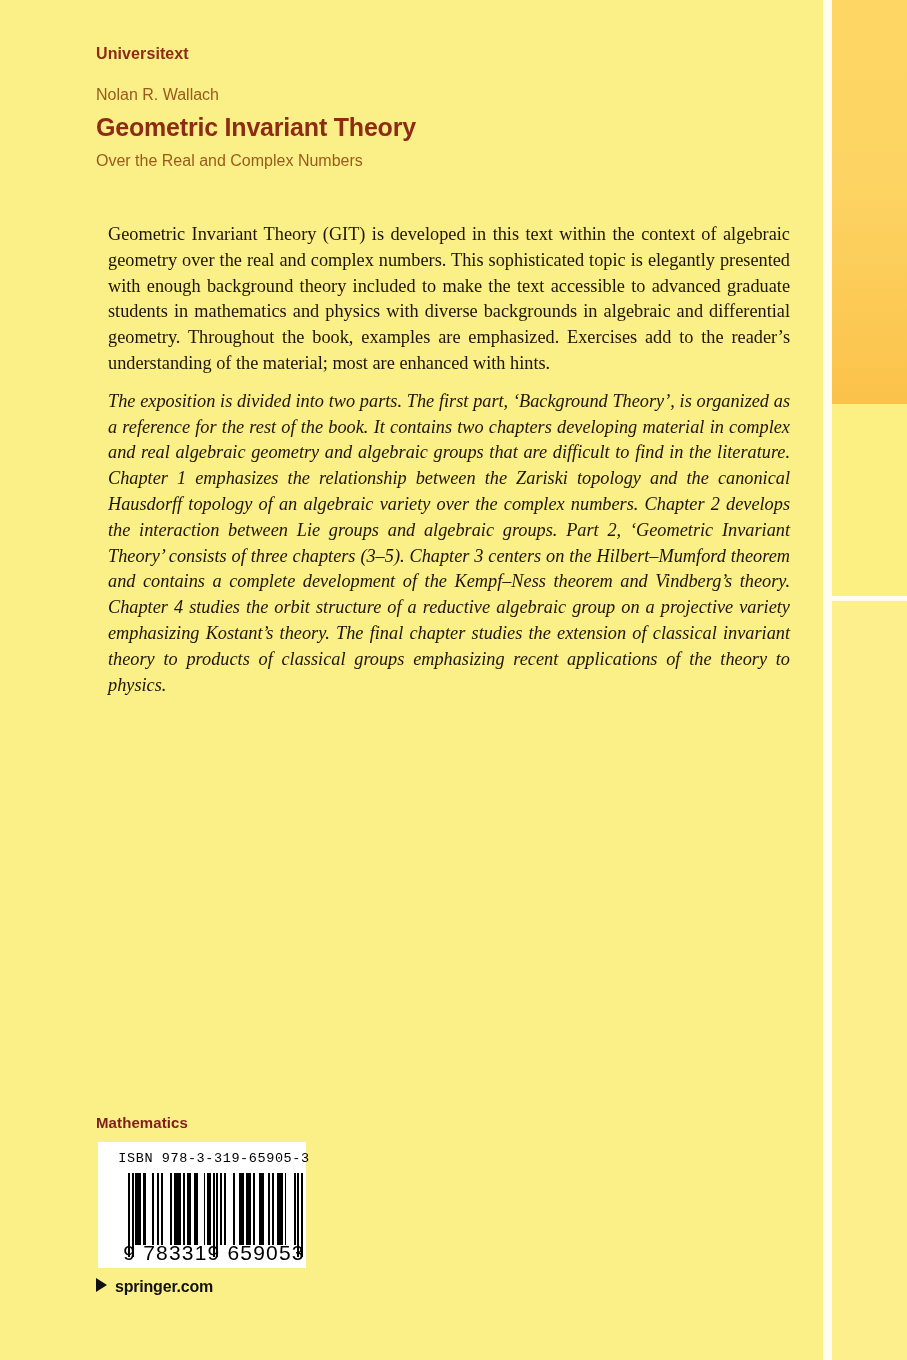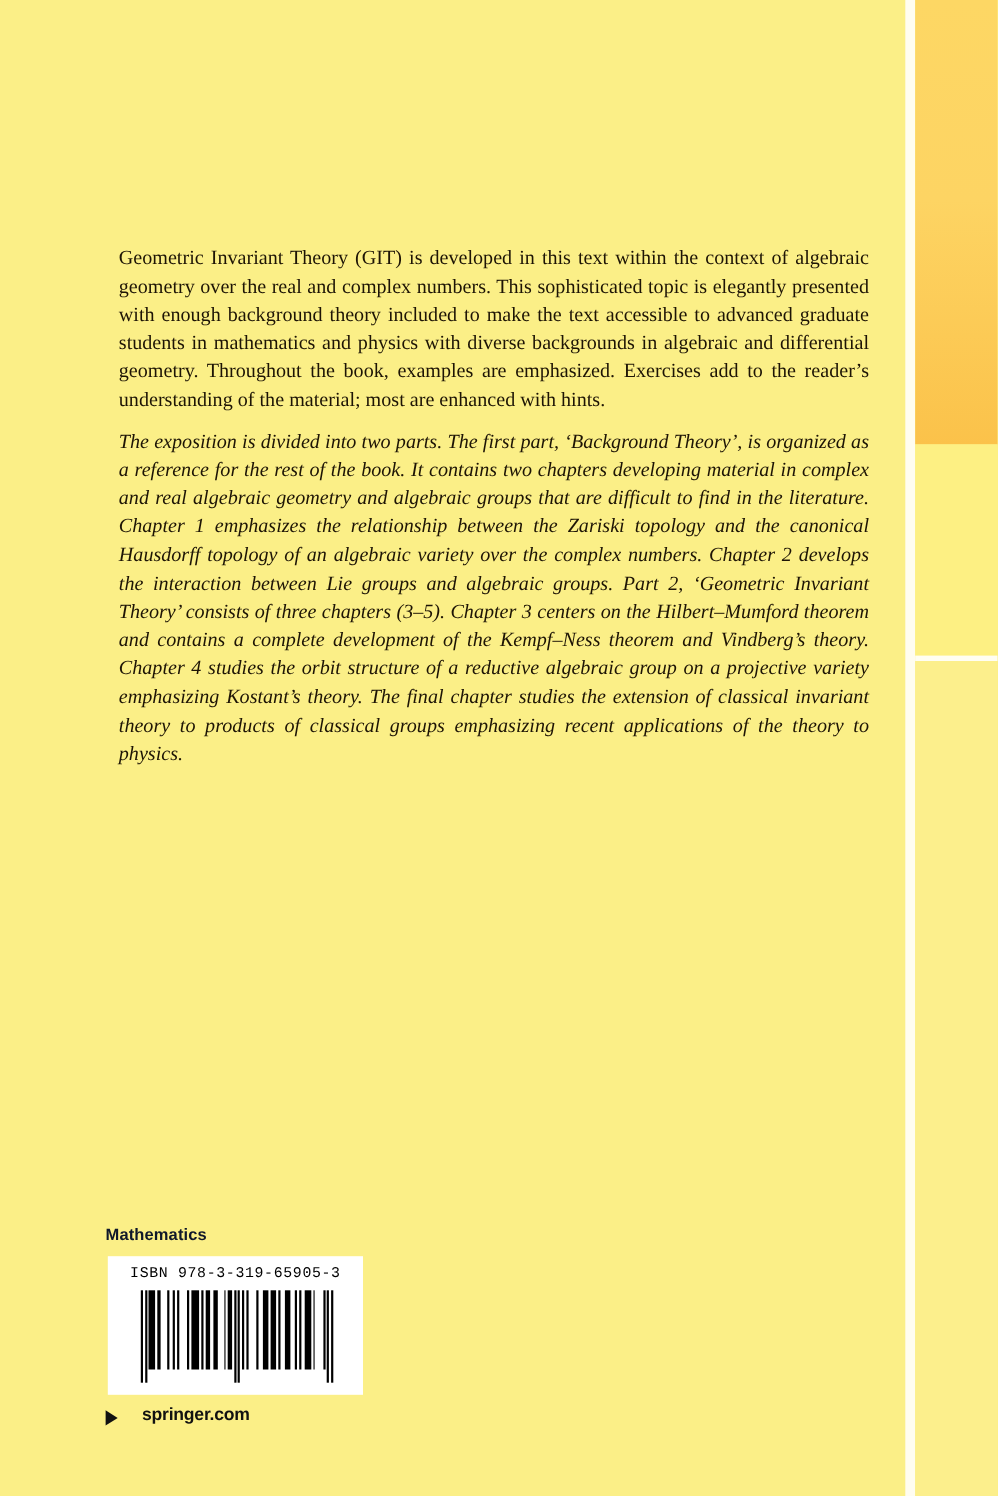--- a/index.html
+++ b/index.html
@@ -138,29 +138,29 @@
     font-style: italic;
   }
 
   
   .subject-label {
     position: absolute;
     left: 96px;
     top: 1114px;
     font-size: 15px;
     font-weight: bold;
-    color: #0f172a;
+    color: #7f1d1d;
     letter-spacing: 0.1px;
   }
 
   .barcode-box {
     position: absolute;
     left: 98px;
     top: 1142px;
-    width: 232px;
+    width: 208px;
     height: 126px;
     background: #FFFFFF;
     box-sizing: border-box;
   }
   .isbn-text {
     position: absolute;
     top: 9px;
     left: 0;
     width: 232px;
     text-align: center;
@@ -198,22 +198,22 @@
     letter-spacing: 1.2px;
     color: #000;
     white-space: nowrap;
   }
 
   .springer-link {
     position: absolute;
     left: 96px;
     top: 1278px;
     display: flex;
-    align-items: flex-end;
-    gap: 22px;
+    align-items: flex-start;
+    gap: 8px;
   }
   .play-triangle {
     width: 0;
     height: 0;
     border-top: 7px solid transparent;
     border-bottom: 7px solid transparent;
     border-left: 11px solid #111;
   }
   .springer-text {
     font-size: 16px;
@@ -229,20 +229,26 @@
 
   <div class="band-edge-strip"></div>
   <div class="band-gutter"></div>
   <div class="right-band">
     <div class="band-seg-orange"></div>
     <div class="band-seg-yellow-1"></div>
     <div class="band-divider"></div>
     <div class="band-seg-yellow-2"></div>
   </div>
 
+  <div class="header">
+    <div class="series-name">Universitext</div>
+    <div class="author">Nolan R. Wallach</div>
+    <div class="book-title">Geometric Invariant Theory</div>
+    <div class="book-subtitle">Over the Real and Complex Numbers</div>
+  </div>
 
   <div class="blurb">
     <p>Geometric Invariant Theory (GIT) is developed in this text within the context of algebraic geometry over the real and complex numbers. This sophisticated topic is elegantly presented with enough background theory included to make the text accessible to advanced graduate students in mathematics and physics with diverse backgrounds in algebraic and differential geometry. Throughout the book, examples are emphasized. Exercises add to the reader’s understanding of the material; most are enhanced with hints.</p>
     <p>The exposition is divided into two parts. The first part, ‘Background Theory’, is organized as a reference for the rest of the book. It contains two chapters developing material in complex and real algebraic geometry and algebraic groups that are difficult to find in the literature. Chapter 1 emphasizes the relationship between the Zariski topology and the canonical Hausdorff topology of an algebraic variety over the complex numbers. Chapter 2 develops the interaction between Lie groups and algebraic groups. Part 2, ‘Geometric Invariant Theory’ consists of three chapters (3–5). Chapter 3 centers on the Hilbert–Mumford theorem and contains a complete development of the Kempf–Ness theorem and Vindberg’s theory. Chapter 4 studies the orbit structure of a reductive algebraic group on a projective variety emphasizing Kostant’s theory. The final chapter studies the extension of classical invariant theory to products of classical groups emphasizing recent applications of the theory to physics.</p>
   </div>
 
   <div class="subject-label">Mathematics</div>
 
   <div class="barcode-box">
     <div class="isbn-text">ISBN 978-3-319-65905-3</div>
@@ -271,20 +277,21 @@
         <span style="left: 125.263px; width: 1.84211px;"></span>
         <span style="left: 130.789px; width: 5.52632px;"></span>
         <span style="left: 140px; width: 1.84211px;"></span>
         <span style="left: 143.684px; width: 1.84211px;"></span>
         <span style="left: 149.211px; width: 5.52632px;"></span>
         <span style="left: 156.579px; width: 1.84211px;"></span>
         <span style="left: 165.789px; width: 1.84211px;"></span>
         <span class="guard" style="left: 169.474px; width: 1.84211px;"></span>
         <span class="guard" style="left: 173.158px; width: 1.84211px;"></span>
       </div>
+    <div class="ean-digits">9 783319 659053</div>
   </div>
 
   <div class="springer-link">
     <div class="play-triangle"></div>
     <div class="springer-text">springer.com</div>
   </div>
 
 </div>
 
 </body></html>

